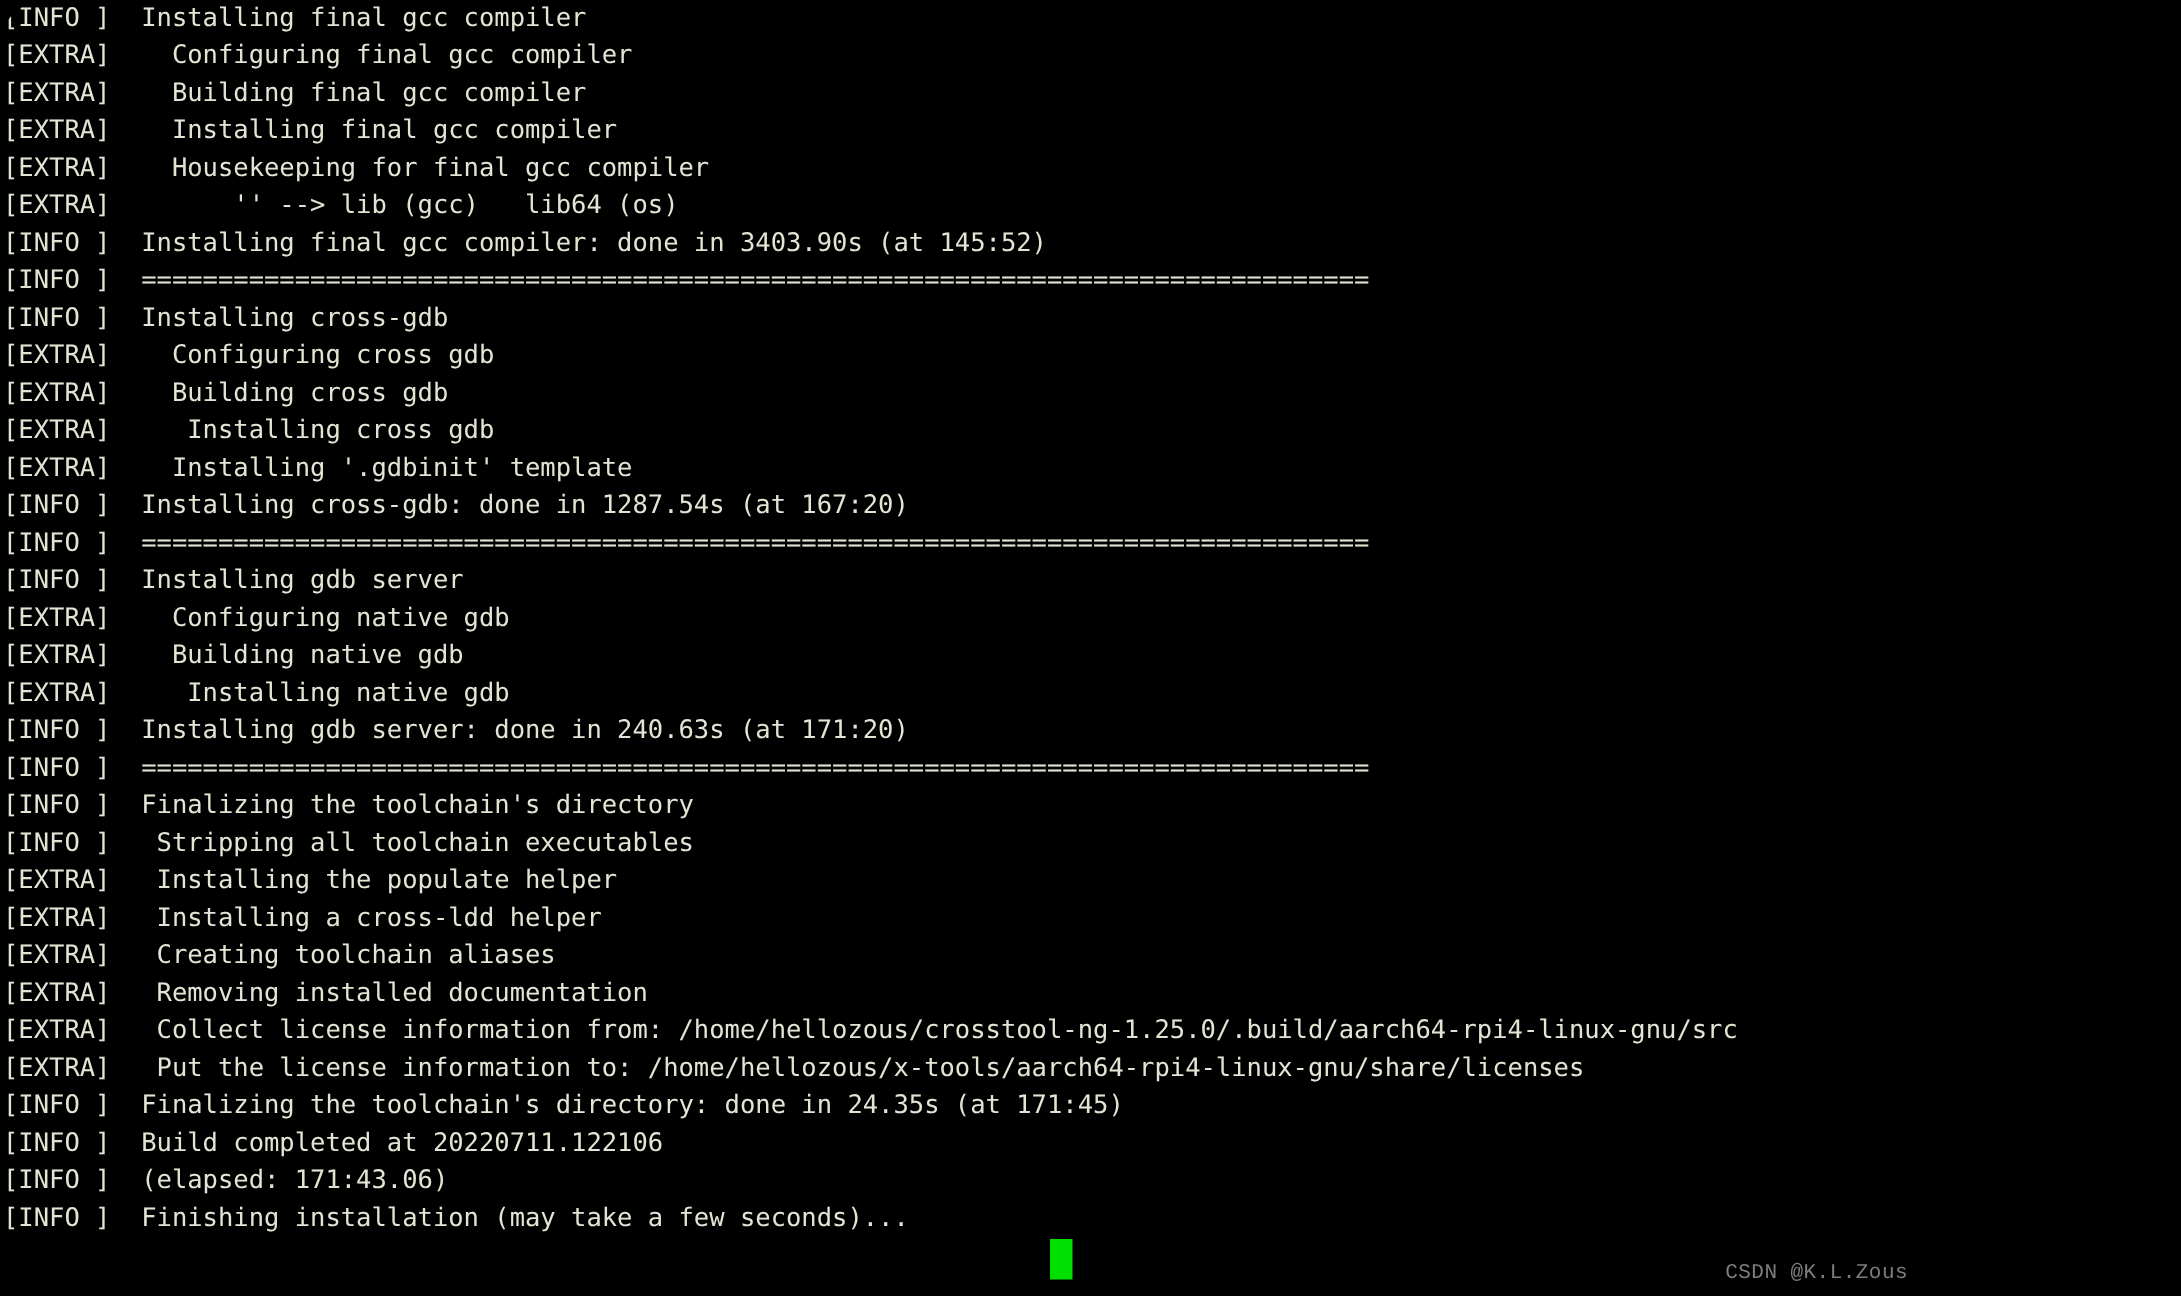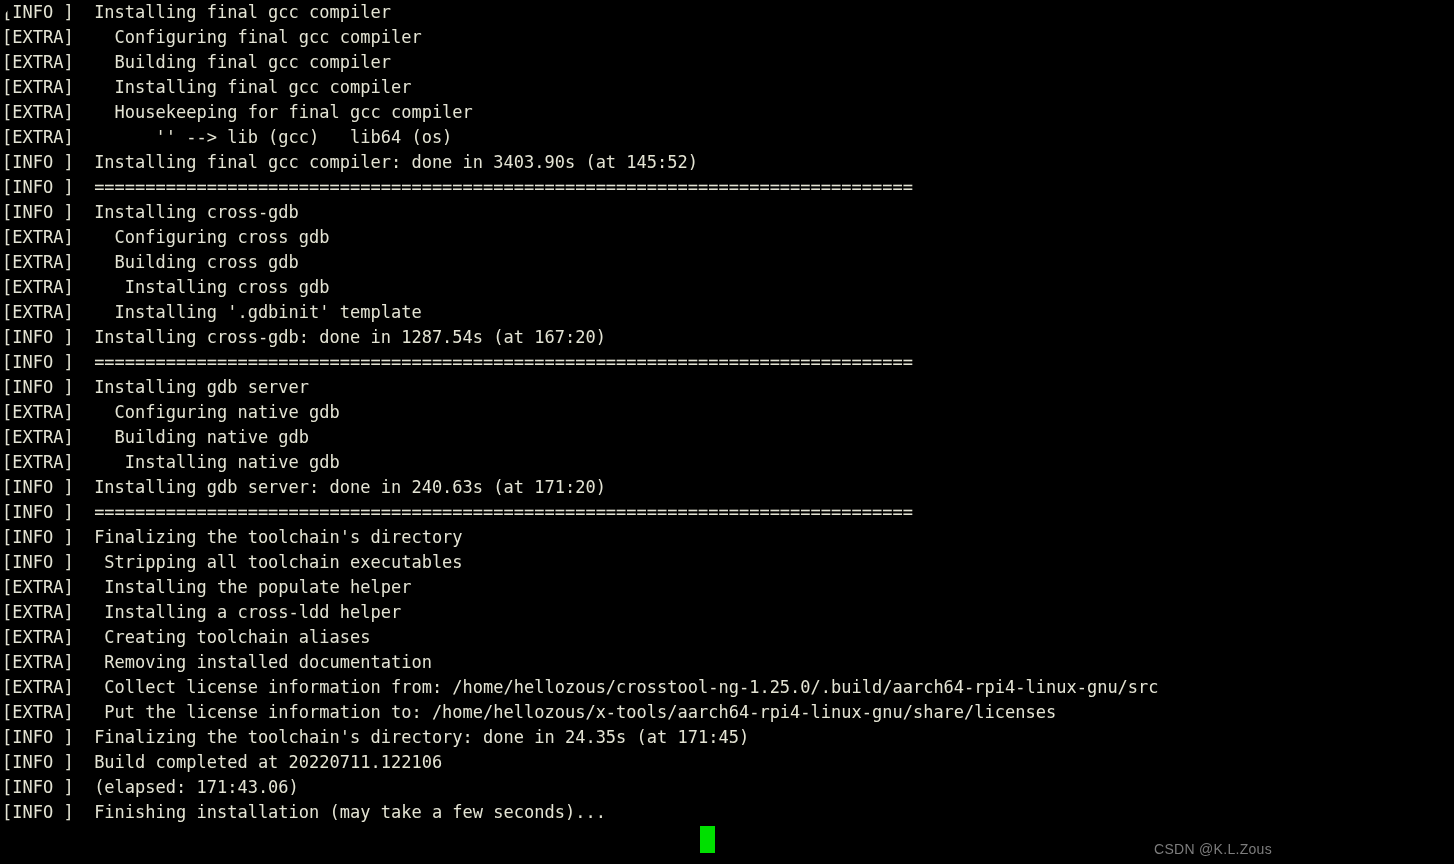--- a/index.html
+++ b/index.html
@@ -64,21 +64,21 @@
     top: 826px;
     width: 15px;
     height: 27px;
     background: #00e000;
   }
   #watermark {
     position: absolute;
     right: 8px;
     bottom: 6px;
     color: #7d7d7d;
-    font-family: Liberation Sans, sans-serif;
+    font-family: Liberation Mono, monospace;
     font-size: 14px;
     line-height: 18px;
     letter-spacing: 0.3px;
   }
 </style>
 </head>
 <body>
 
 <div id="terminal">
 

